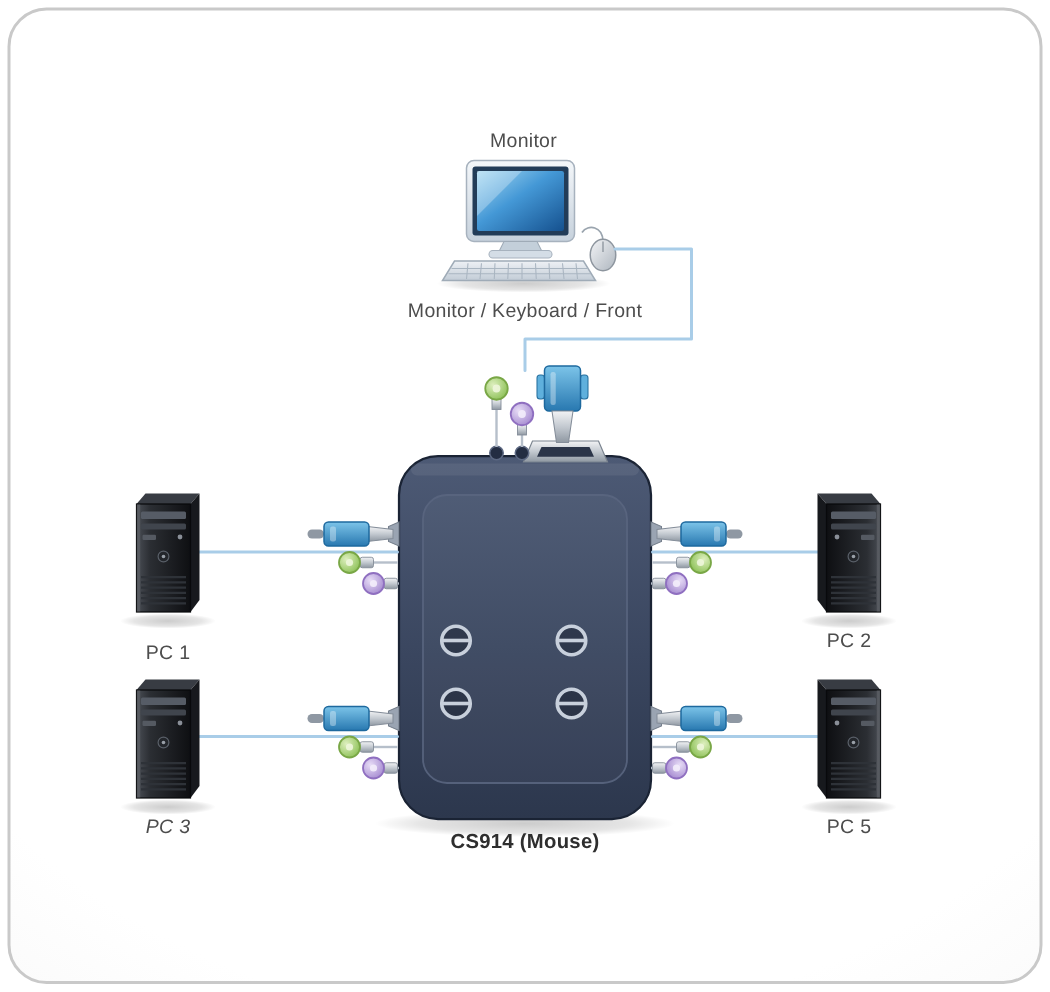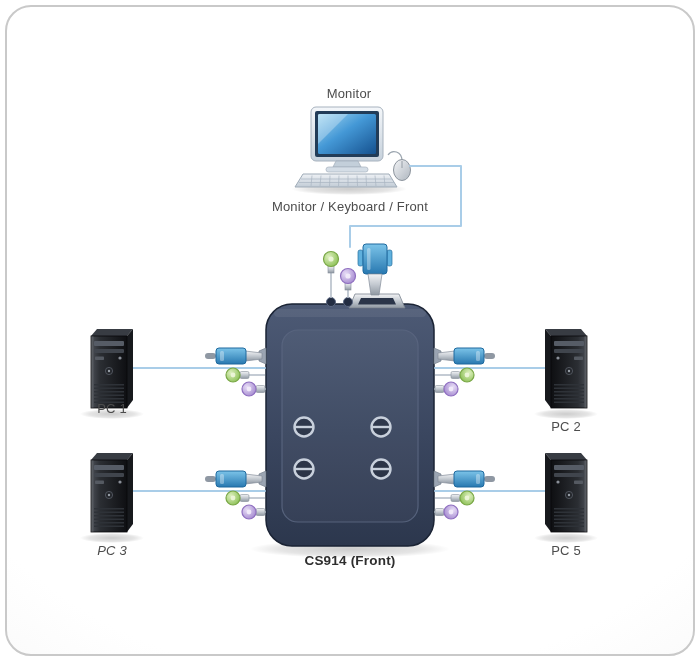--- a/index.html
+++ b/index.html
@@ -235,18 +235,18 @@
       <circle cx="31" cy="41" r="7" fill="url(#purpleGrad)" stroke="#8f6fc0" stroke-width="1.2"></circle>
       <circle cx="31" cy="41" r="2.4" fill="#f3edfb" opacity="0.9"></circle>
     </g>
     <use href="#cluster" transform="translate(700,0) scale(-1,1)"></use>
     <use href="#cluster" transform="translate(0,123)"></use>
     <use href="#cluster" transform="translate(700,123) scale(-1,1)"></use>
   </svg>
 
   <div class="lbl" style="left:349px;top:86px;">Monitor</div>
   <div class="lbl" style="left:350px;top:199px;">Monitor / Keyboard / Front</div>
-  <div class="lbl title" style="left:350px;top:553px;">CS914 (Front)</div>
-  <div class="lbl" style="left:112px;top:401px;text-align:center;">PC 1</div>
+  <div class="lbl title" style="left:350px;top:553px;">CS914 (Mouse)</div>
+  <div class="lbl" style="left:112px;top:427px;text-align:center;">PC 1</div>
   <div class="lbl" style="left:566px;top:419px;">PC 2</div>
   <div class="lbl" style="left:112px;top:543px;font-style:italic;">PC 3</div>
   <div class="lbl" style="left:566px;top:543px;">PC 5</div>
 </div>
 
 </body></html>

